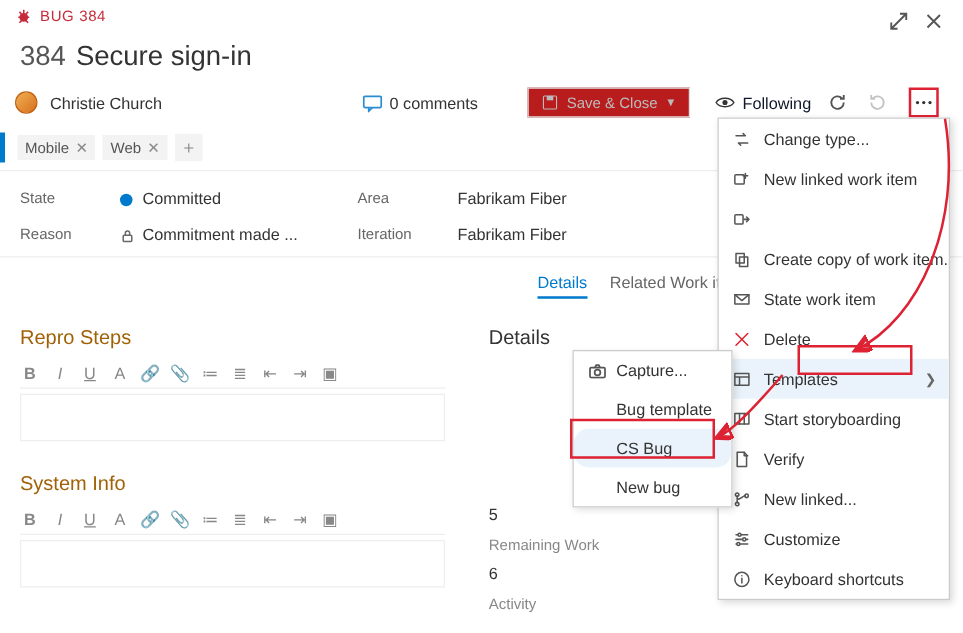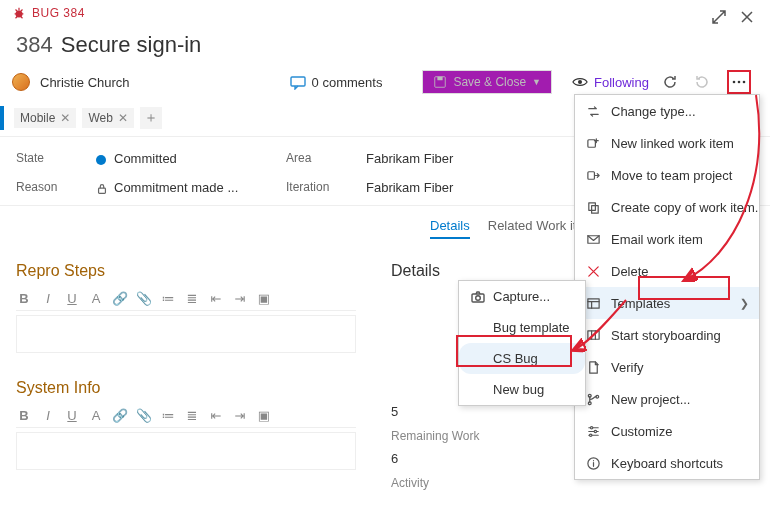--- a/index.html
+++ b/index.html
@@ -9,23 +9,23 @@
   .bug-label { color: #c72c3b; font-size: 12px; letter-spacing: 0.5px; }
   .header-spacer { flex: 1; }
   .win-icon { width: 16px; height: 16px; stroke: #555; fill: none; stroke-width: 1.2; }
   .title-row { padding: 2px 12px 6px 16px; font-size: 22px; font-weight: 300; color: #333; }
   .title-row .num { color: #555; margin-right: 8px; }
   .meta-row { display: flex; align-items: center; padding: 6px 12px; gap: 10px; }
   .avatar { width: 18px; height: 18px; border-radius: 50%; background: linear-gradient(135deg,#f0b050,#d87020); border: 1px solid #c06010; }
   .meta-row .name { flex: 0 0 auto; color: #333; }
   .comments { display: flex; align-items: flex-end; gap: 6px; color: #333; margin-left: 150px; }
   .comments svg { width: 16px; height: 14px; }
-  .saveclose { background: #a21caf; border: 1px solid #ddd; color: #bbb; padding: 4px 10px; display: flex; align-items: center; gap: 6px; font-size: 12px; margin-left: 30px; }
+  .saveclose { background: #b91c1c; border: 1px solid #ddd; color: #bbb; padding: 4px 10px; display: flex; align-items: center; gap: 6px; font-size: 12px; margin-left: 30px; }
   .saveclose svg { width: 14px; height: 14px; }
-  .following { display: flex; align-items: center; gap: 6px; margin-left: 10px; color: #6d28d9; }
+  .following { display: flex; align-items: center; gap: 6px; margin-left: 10px; color: #0f172a; }
   .following svg { width: 16px; height: 14px; }
   .iconbtn { width: 22px; height: 22px; display: flex; align-items: center; justify-content: center; }
   .iconbtn svg { width: 16px; height: 16px; stroke: #555; fill: none; stroke-width: 1.5; }
   .more-box { width: 24px; height: 24px; display:flex; align-items:center; justify-content:center; border: 2px solid #d23; margin-left: 4px; position: relative; z-index: 20; background: #fff; }
   .tag-row { border-bottom: 1px solid #eee; padding: 6px 0 6px 0; display: flex; align-items: center; }
   .blue-bar { width: 4px; background: #007acc; height: 24px; margin-right: 10px; }
   .tag { background: #f3f3f3; color: #555; padding: 3px 6px; display: flex; align-items: center; gap: 5px; font-size: 12px; margin-right: 6px; }
   .tag .x { color: #888; }
   .tag-add { width: 22px; height: 22px; display:flex; align-items:center; justify-content:center; background:#f3f3f3; color:#888; font-size:14px; }
   .fields { display: grid; grid-template-columns: 70px 180px 70px 180px; column-gap: 10px; row-gap: 14px; padding: 14px 16px 10px 16px; font-size: 13px; color:#333; }
@@ -267,39 +267,38 @@
       </span>
       <span>New linked work item</span>
     </div>
   <div class="mitem">
       <span class="mi">
         <svg viewBox="0 0 16 16">
           <rect x="2" y="4" width="7" height="8" rx="1"></rect>
           <path d="M10 8h4M12 6l2 2-2 2"></path>
         </svg>
       </span>
-      <span>Move to team project</span>
     </div>
   <div class="mitem">
       <span class="mi">
         <svg viewBox="0 0 16 16">
           <rect x="3" y="3" width="7" height="8"></rect>
           <rect x="6" y="6" width="7" height="8"></rect>
         </svg>
       </span>
       <span>Create copy of work item...</span>
     </div>
   <div class="mitem">
       <span class="mi">
         <svg viewBox="0 0 16 16">
           <rect x="2" y="4" width="12" height="8"></rect>
           <path d="M2 4l6 5 6-5"></path>
         </svg>
       </span>
-      <span>Email work item</span>
+      <span>State work item</span>
     </div>
   <div class="mitem red">
       <span class="mi">
         <svg viewBox="0 0 16 16">
           <path d="M3 3l10 10M13 3L3 13"></path>
         </svg>
       </span>
       <span>Delete</span>
     </div>
   <div class="mitem sel">
@@ -332,21 +331,21 @@
     </div>
   <div class="mitem">
       <span class="mi">
         <svg viewBox="0 0 16 16">
           <circle cx="4" cy="4" r="1.5"></circle>
           <circle cx="4" cy="12" r="1.5"></circle>
           <circle cx="12" cy="5" r="1.5"></circle>
           <path d="M4 5v6M4 8c4 0 4-3 7-3"></path>
         </svg>
       </span>
-      <span>New project...</span>
+      <span>New linked...</span>
     </div>
   <div class="mitem">
       <span class="mi">
         <svg viewBox="0 0 16 16">
           <path d="M3 4h10M3 8h10M3 12h10"></path>
           <circle cx="6" cy="4" r="1.3" fill="#fff"></circle>
           <circle cx="10" cy="8" r="1.3" fill="#fff"></circle>
           <circle cx="5" cy="12" r="1.3" fill="#fff"></circle>
         </svg>
       </span>

